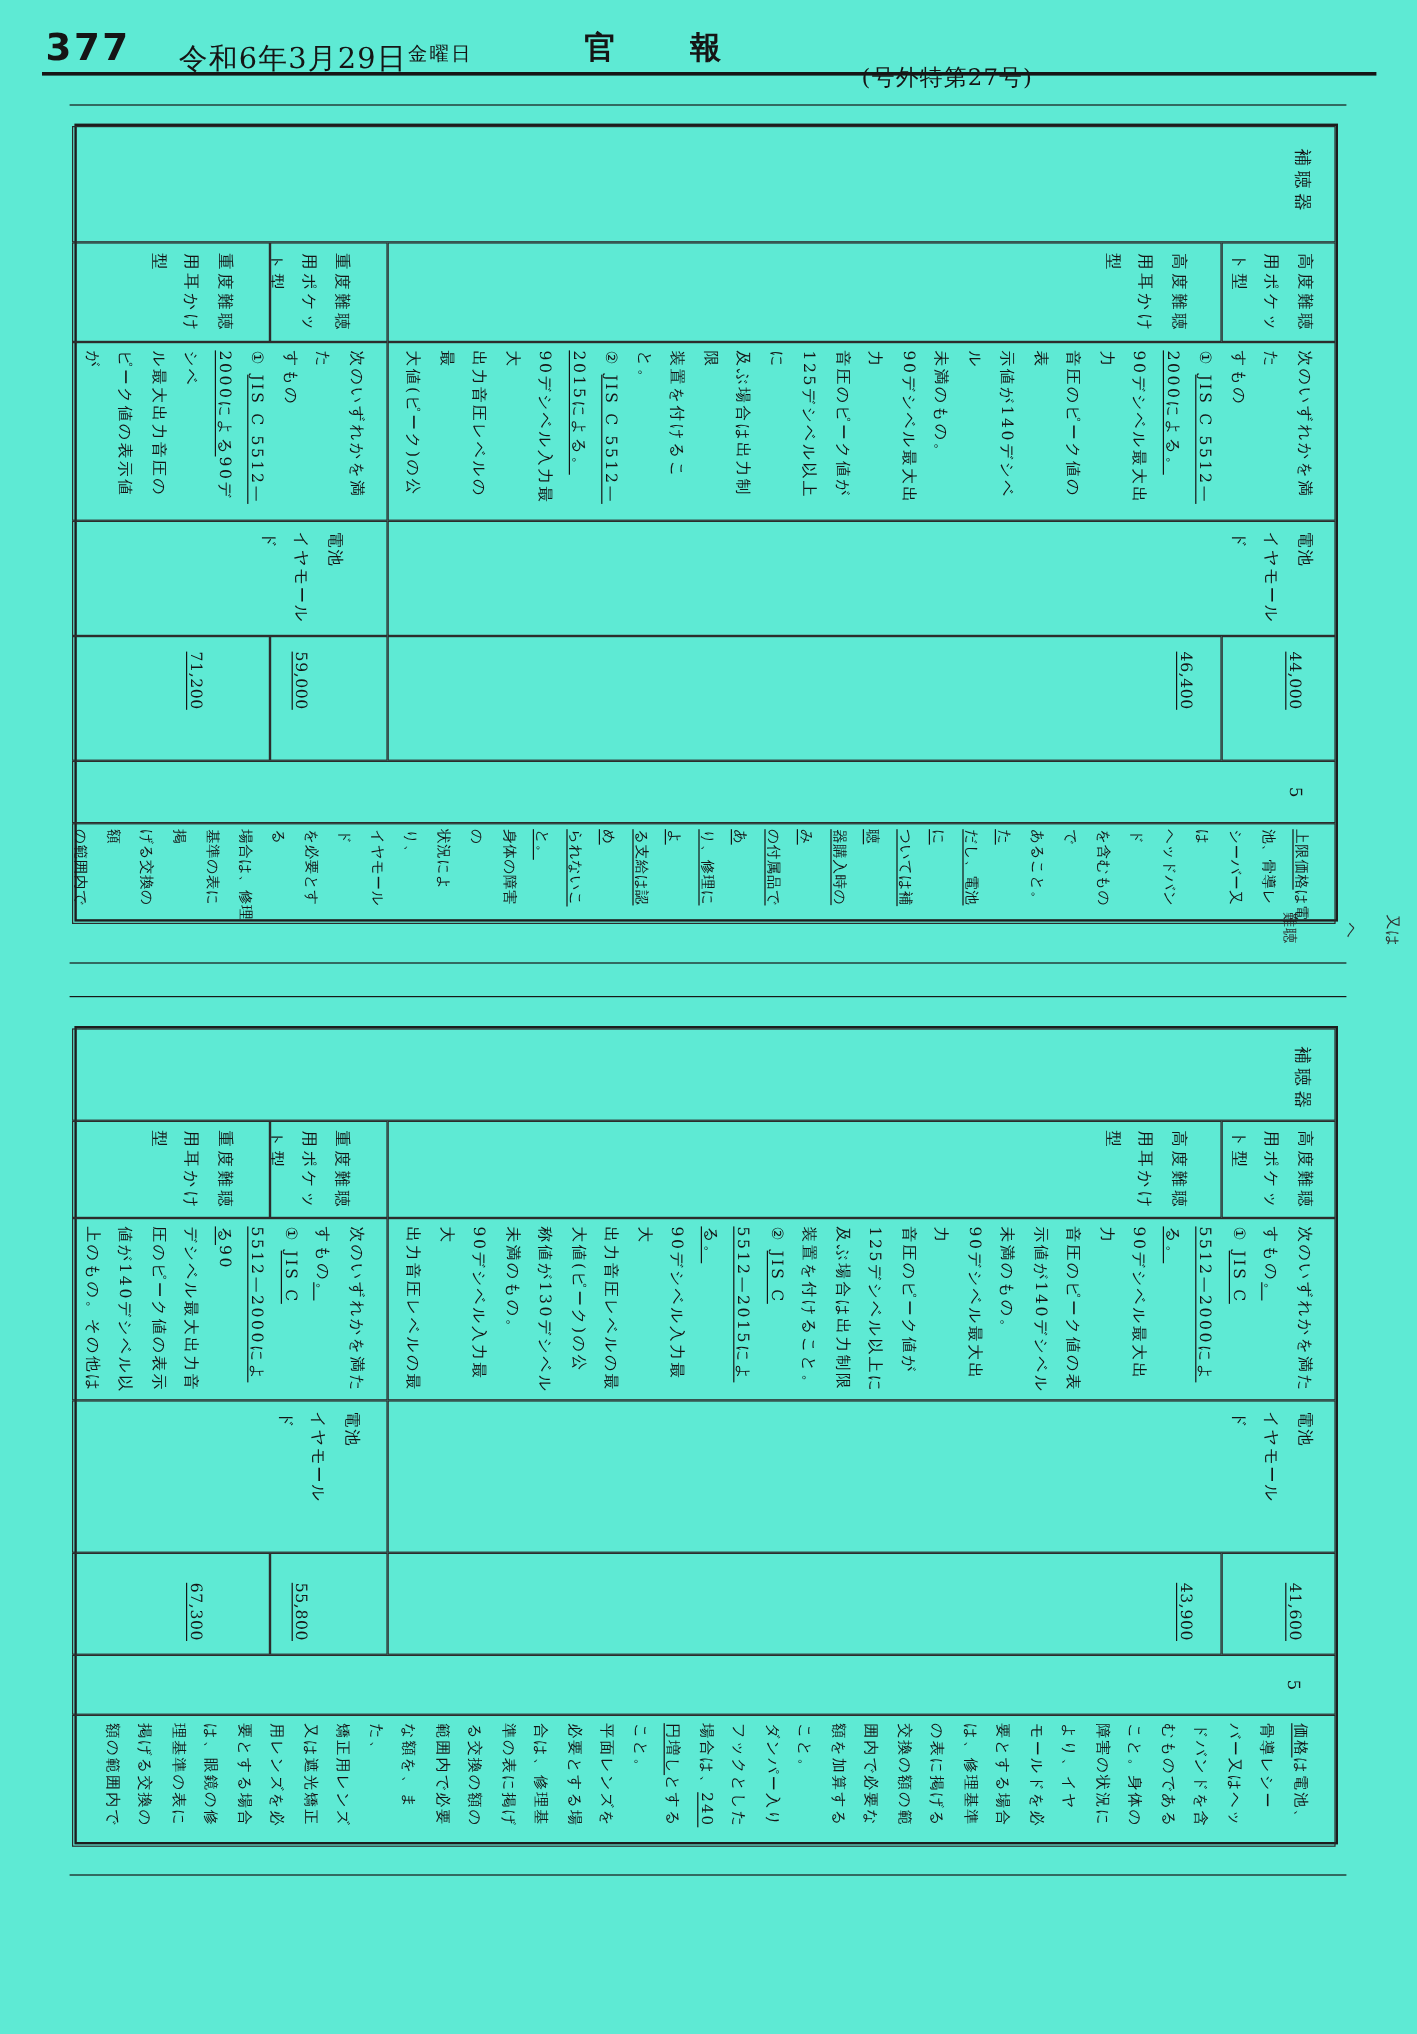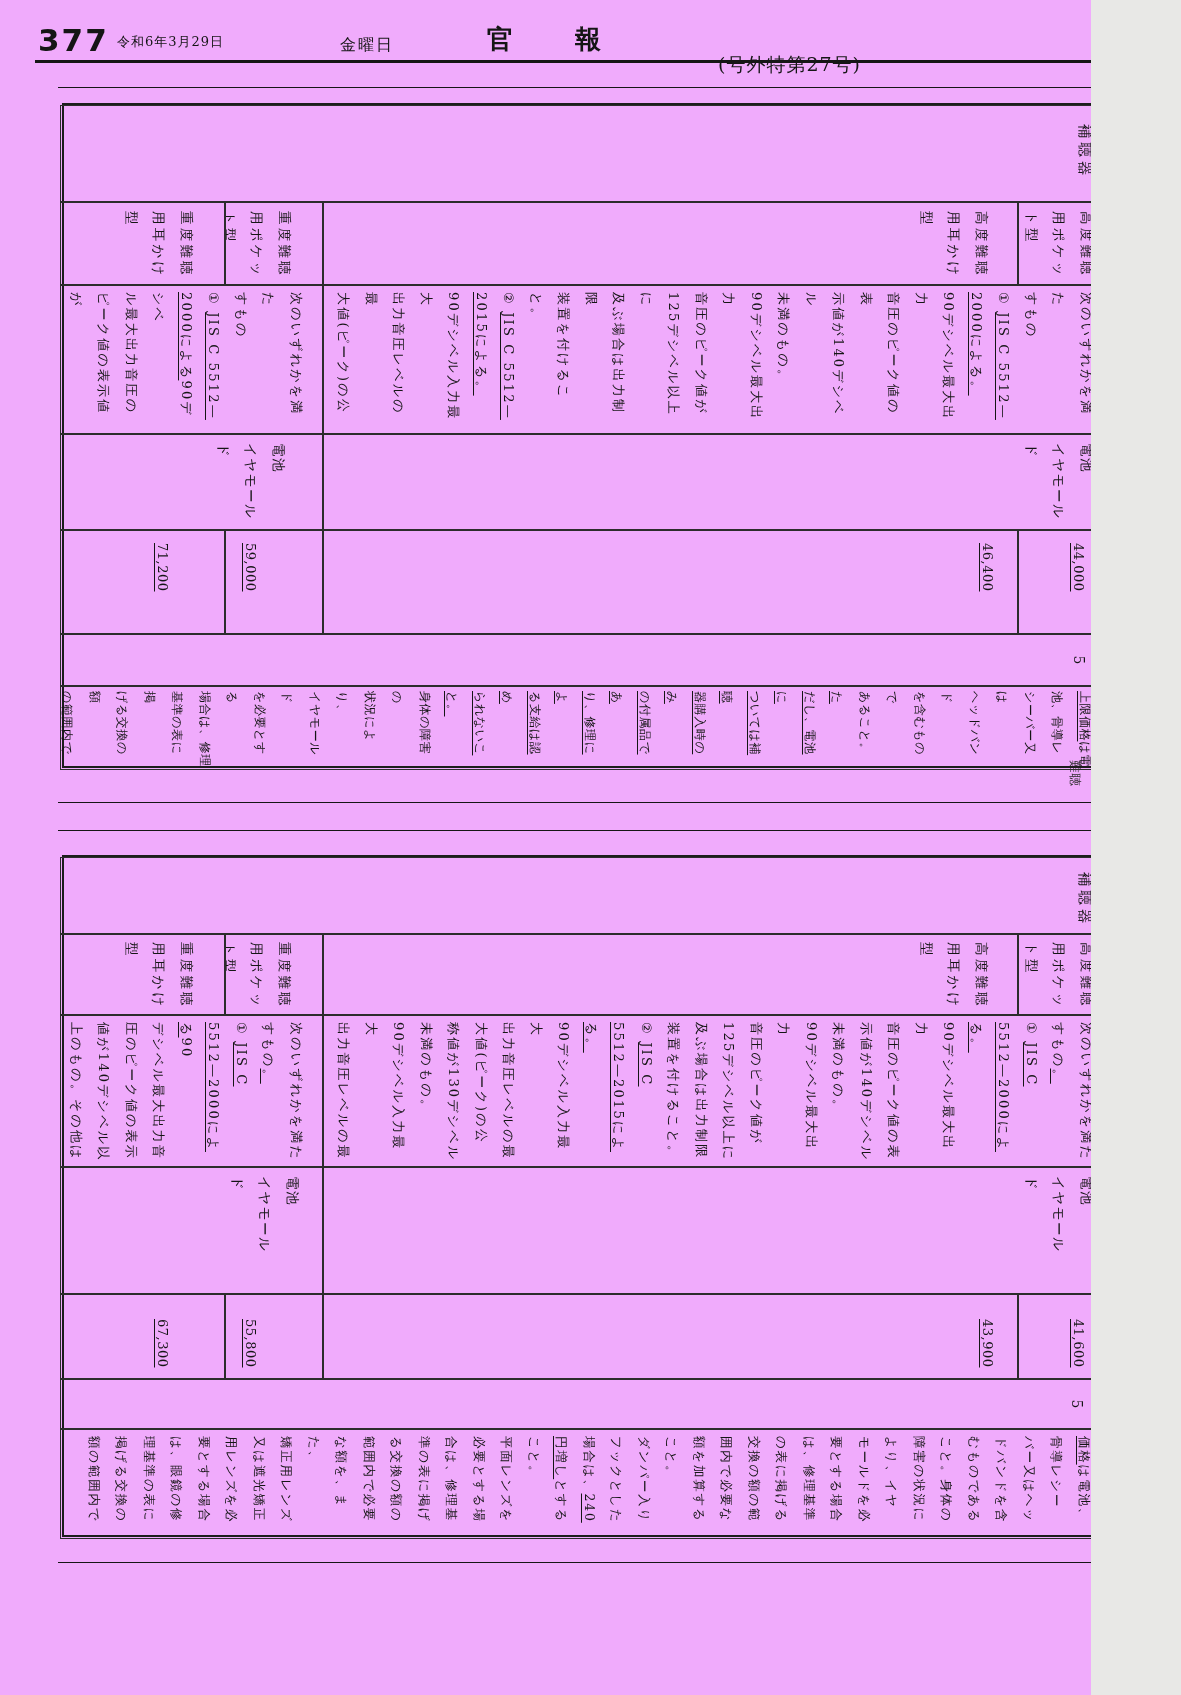--- a/index.html
+++ b/index.html
@@ -1,21 +1,21 @@
 <!DOCTYPE html>
 <html><head>
 <meta charset="utf-8">
 <style>
   html,body{margin:0;padding:0;background:#e8e8e6;}
-  .page{position:relative;width:1091px;height:1695px;background:#f0abfc;color:#151515;
+  .page{position:relative;width:1181px;height:1695px;background:#5eead4;color:#151515;
         font-family:"DejaVu Serif","Liberation Serif",serif;overflow:hidden;}
   
   .hdr-page{position:absolute;left:38px;top:22px;font-size:31px;font-weight:bold;
             font-family:"DejaVu Sans","Liberation Sans",sans-serif;letter-spacing:2px;}
-  .hdr-date{position:absolute;left:117px;top:33px;font-size:13px;letter-spacing:1px;}
+  .hdr-date{position:absolute;left:149px;top:33px;font-size:24px;letter-spacing:1px;}
   .hdr-week{position:absolute;left:340px;top:35px;font-size:16px;letter-spacing:2px;}
   .hdr-title{position:absolute;left:487px;top:22px;font-size:26px;font-weight:bold;letter-spacing:62px;white-space:nowrap;}
   .hdr-issue{position:absolute;left:718px;top:31px;font-size:19px;letter-spacing:1px;margin-top:21px;}
   .rule{position:absolute;background:#161616;}
   
   .band{position:absolute;transform-origin:0 0;transform:rotate(90deg);
         border:2.2px solid #1d1d1d;box-sizing:border-box;}
   .c{position:absolute;box-sizing:border-box;border:1px solid #2c2c2c;
      white-space:pre-line;overflow:hidden;line-height:27.5px;font-size:13px;letter-spacing:2.2px;}
   .t-item{font-size:14.5px;letter-spacing:4px;}

